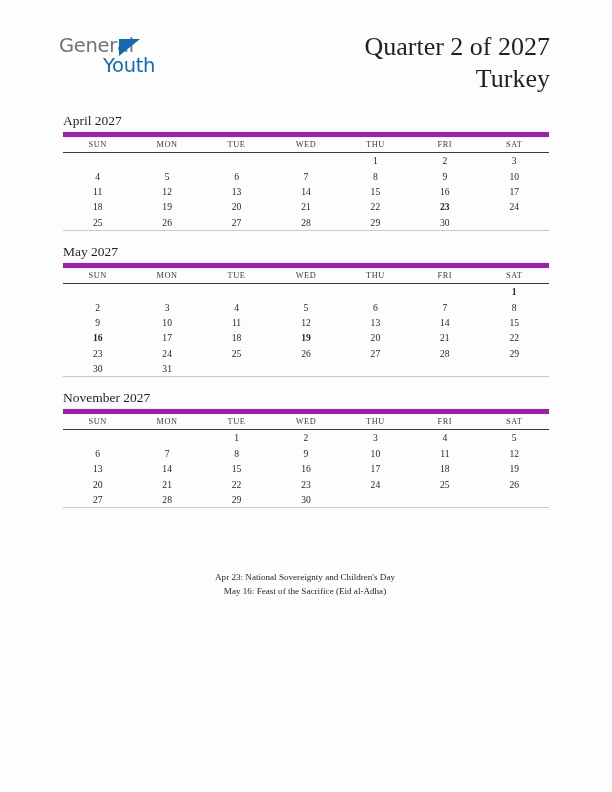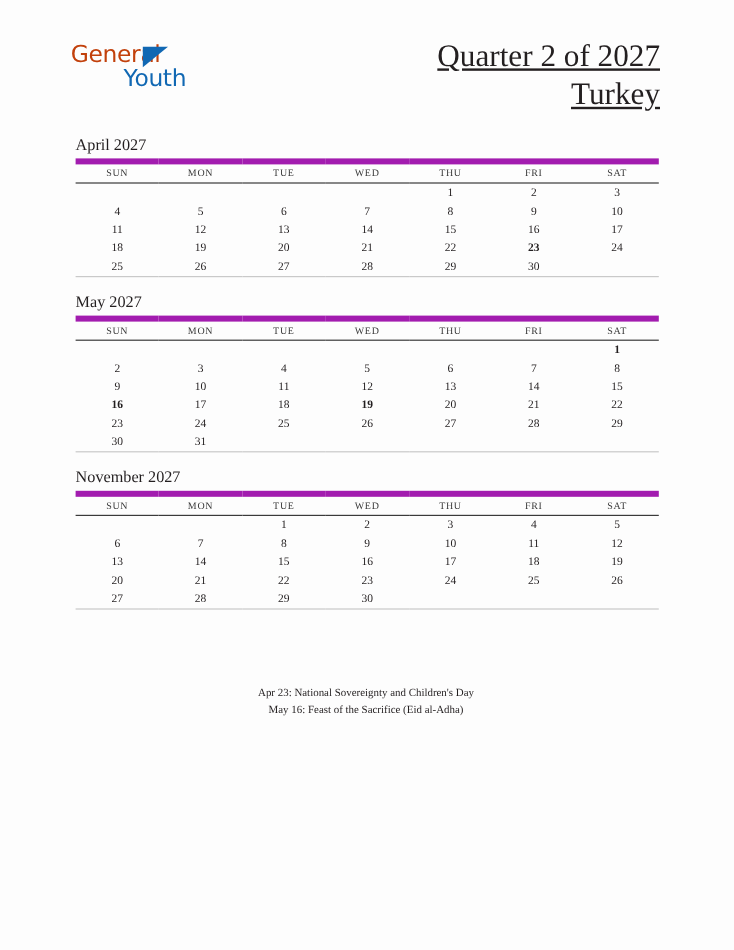--- a/index.html
+++ b/index.html
@@ -30,21 +30,21 @@
     top: 35px;
     width: 150px;
     height: 50px;
   }
   .logo-general {
     position: absolute;
     left: 0;
     top: 0;
     font-family: "DejaVu Sans", sans-serif;
     font-size: 19.5px;
-    color: #c2410c;
+    color: #737373;
     letter-spacing: -0.3px;
     line-height: 22px;
   }
   .logo-triangle {
     position: absolute;
     left: 60px;
     top: 4px;
     width: 0;
     height: 0;
     border-left: 21px solid #1168b3;
@@ -59,21 +59,20 @@
     color: #1168b3;
     letter-spacing: -0.3px;
     line-height: 22px;
   }
 
   .title-block {
     position: absolute;
     right: 62px;
     top: 32px;
     text-align: right;
-    text-decoration: underline;
   }
   .title-quarter {
     font-family: "Liberation Serif", serif;
     font-size: 26px;
     line-height: 30px;
     color: #231f20;
   }
   .title-location {
     font-family: "Liberation Serif", serif;
     font-size: 26px;

